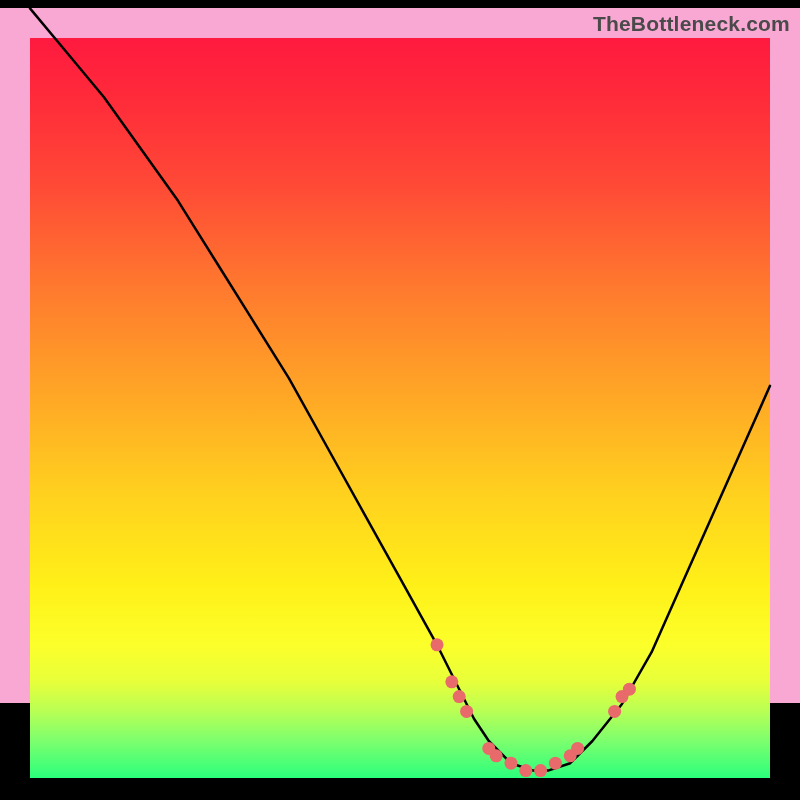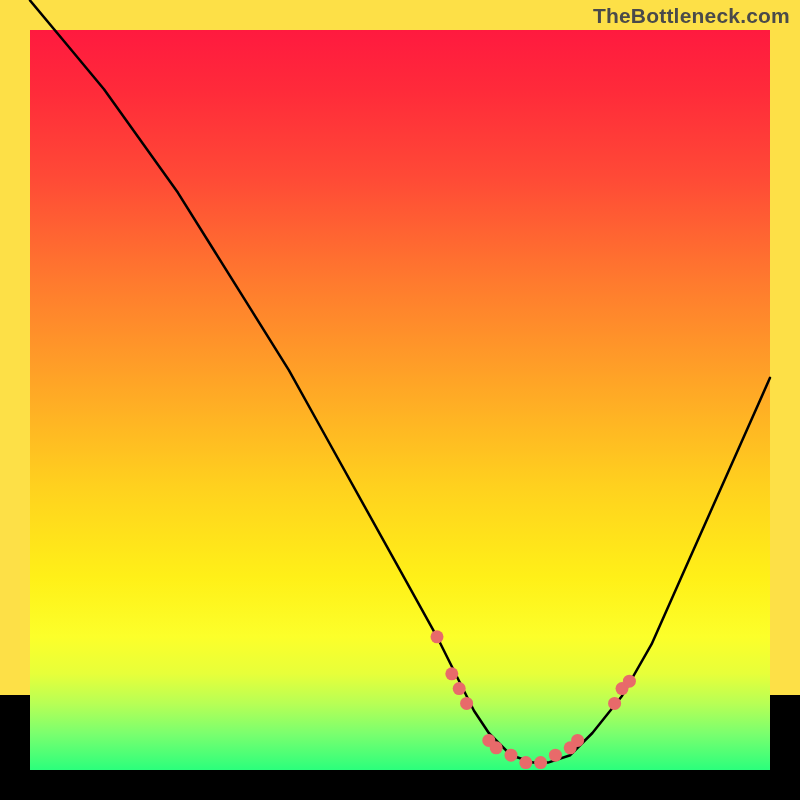--- a/index.html
+++ b/index.html
@@ -8,21 +8,22 @@
     width: 800px;
     height: 800px;
     background: #000000;
     overflow: hidden;
     font-family: Arial, Helvetica, sans-serif;
   }
   .frame {
     position: relative;
     width: 800px;
     height: 695px;
-    background: #fde047;
+    background: #f9a8d4;
+    margin-top: 8px;
   }
   .watermark {
     position: absolute;
     top: 4px;
     right: 10px;
     color: #4a4a4a;
     font-size: 21px;
     font-weight: bold;
     letter-spacing: 0.2px;
     z-index: 10;

